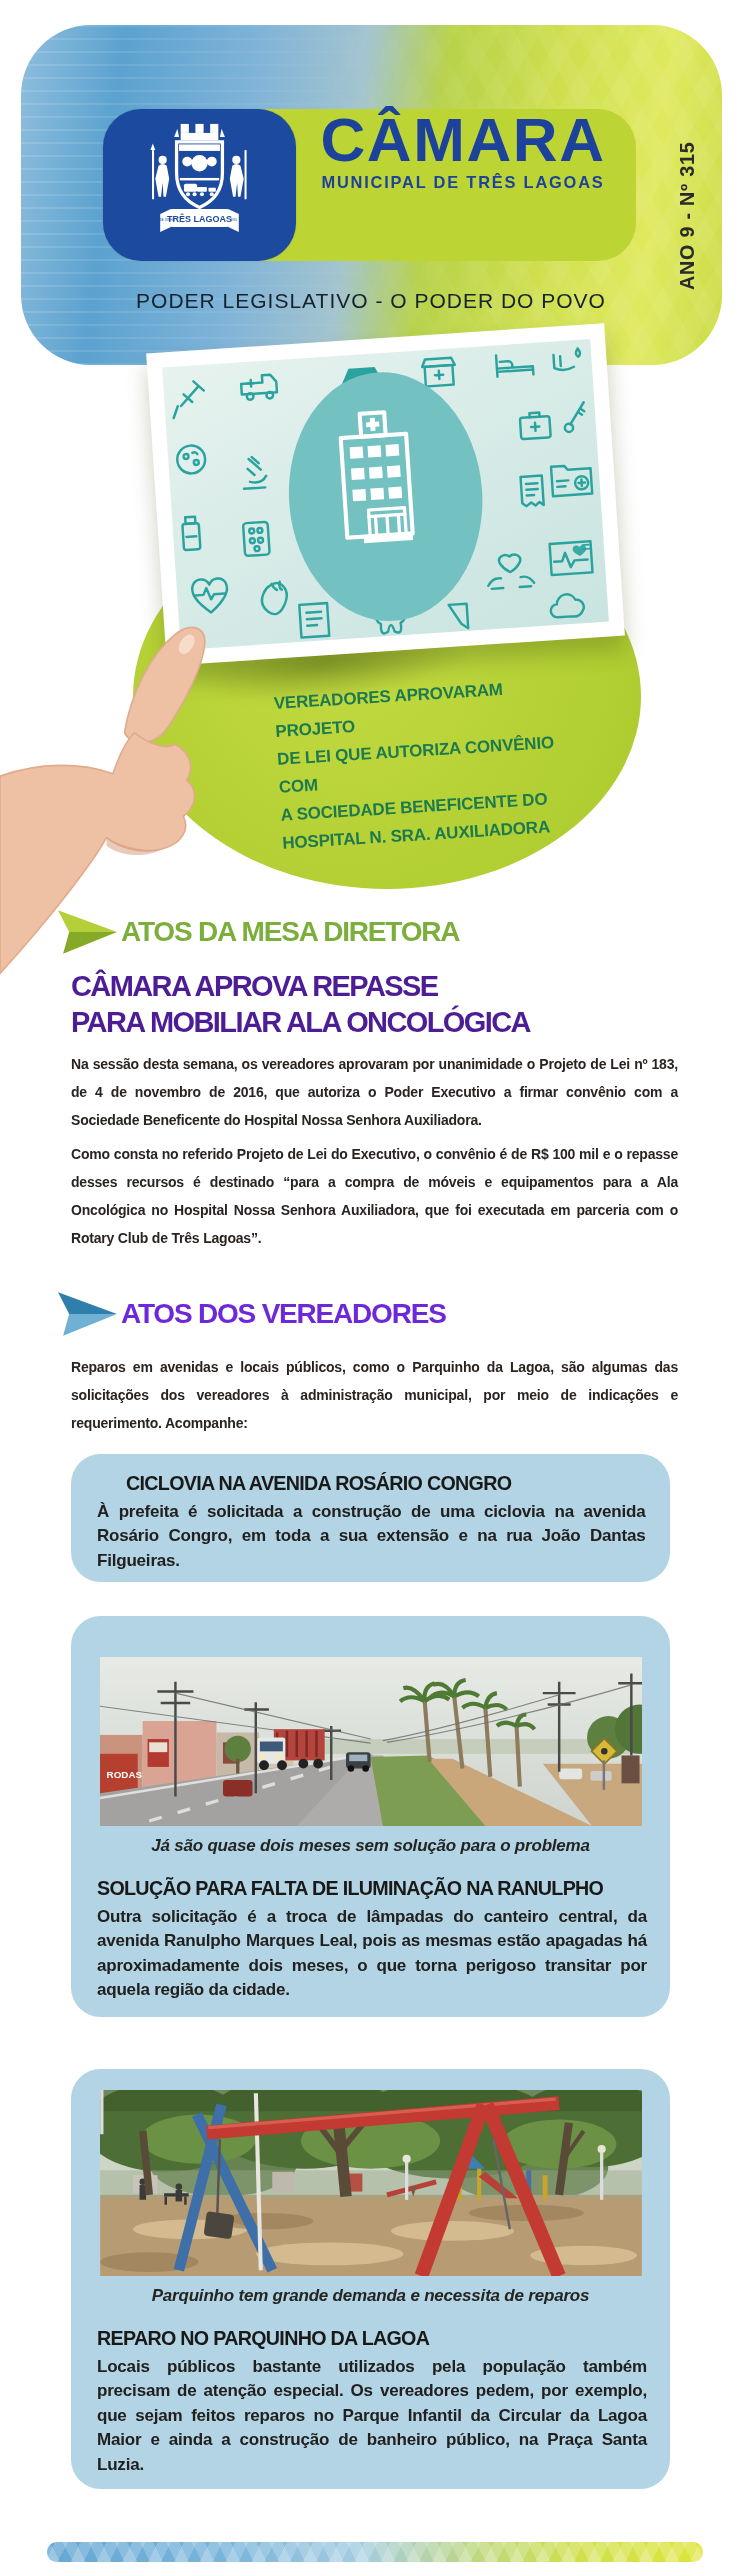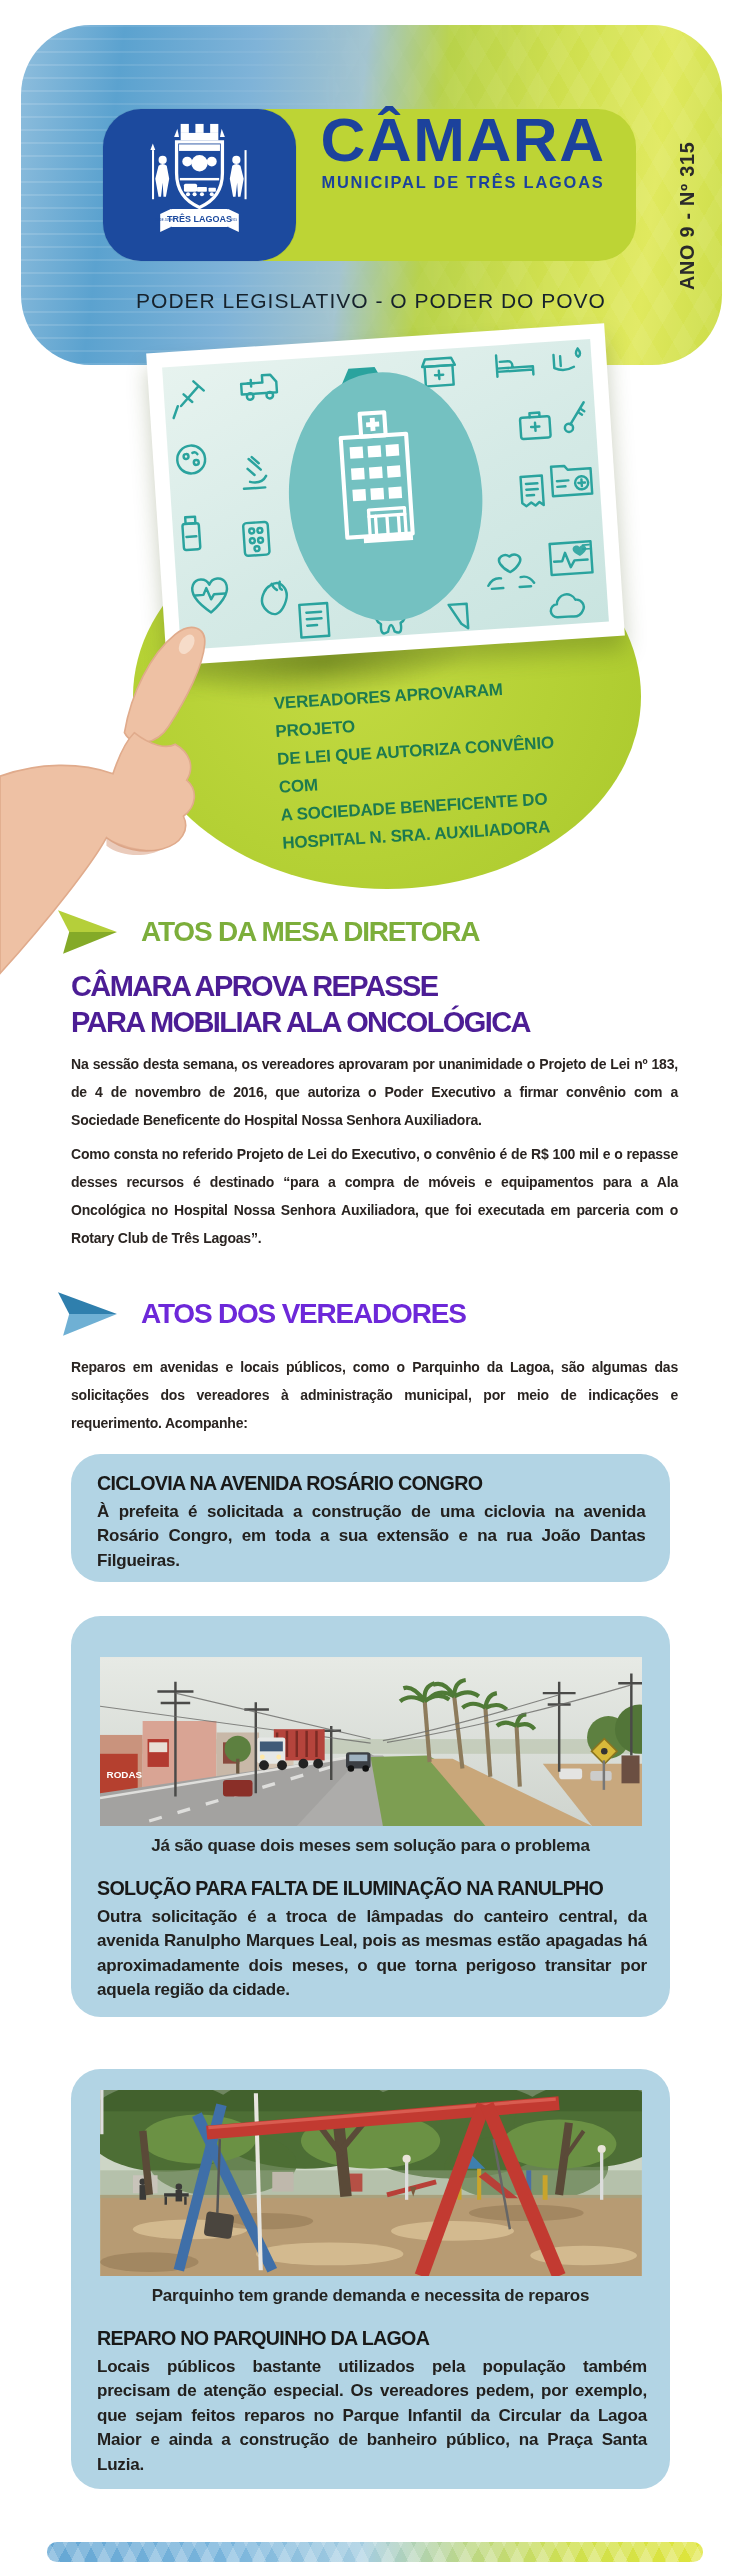--- a/index.html
+++ b/index.html
@@ -41,38 +41,38 @@
   .hero-text{position:absolute;left:273px;top:690px;width:311px;z-index:3;transform:rotate(-3.5deg);
     transform-origin:left top;color:#1d7a4f;font-weight:bold;font-size:17px;line-height:28px;letter-spacing:-0.2px;}
   .hero-card{position:absolute;left:156px;top:338px;width:459px;height:313px;background:#fff;z-index:4;
     transform:rotate(-3.8deg);box-shadow:0 14.8px 21px rgba(60,80,20,.28);box-sizing:border-box;padding:14.8px;}
   .card-inner{position:relative;width:100%;height:100%;overflow:hidden;
     background:linear-gradient(155deg,#e7f3ef 0%,#d5eae6 55%,#c9e4e0 100%);}
   .hand-svg{position:absolute;left:0;top:608px;z-index:5;}
 
   
   .section{position:absolute;left:57px;width:623px;}
-  .kicker{display:flex;align-items:center;gap:23px;}
+  .kicker{display:flex;align-items:center;gap:3px;}
   .kicker-title{font-weight:bold;font-size:28px;letter-spacing:-1.2px;}
   .kicker-title.green{color:#7cae3b;}
   .kicker-title.blue{color:#6d28d9;}
   .art-title{margin:9.8px 0 0 14px;color:#4c1d95;font-weight:bold;font-size:29px;
     line-height:36px;letter-spacing:-1.6px;}
   .body-text{margin:9.8px 0 0 14px;width:607px;color:#2a2421;font-weight:bold;font-size:14px;
     line-height:28px;letter-spacing:-0.2px;text-align:justify;}
   .body-text + .body-text{margin-top:6.6px;}
 
   
   .info-card{position:absolute;left:71px;width:599px;background:#b2d4e4;border-radius:29.5px;
     box-sizing:border-box;overflow:hidden;}
-  .card-title{color:#191918;font-weight:bold;font-size:19.7px;letter-spacing:-0.7px;}
+  .card-title{color:#191918;font-weight:bold;font-size:19.7px;letter-spacing:-0.7px;margin-left:29px;}
   .card-body{color:#22201e;font-weight:bold;font-size:17px;line-height:24.6px;
     letter-spacing:-0.2px;text-align:justify;margin-top:4.9px;}
   .photo{display:block;margin:0 auto;background:#ccc;}
-  .caption{text-align:center;font-weight:bold;color:#242422;
+  .caption{text-align:center;font-style:italic;font-weight:bold;color:#242422;
     font-size:17px;margin-top:9.8px;letter-spacing:-0.2px;}
   .pad-x{margin-left:26px;margin-right:23px;}
 
   
   .footer-bar{position:absolute;left:47px;top:2542px;width:656px;height:19.7px;border-radius:9.8px;
     background:repeating-linear-gradient(63deg,rgba(255,255,255,.20) 0 11.5px,rgba(255,255,255,0) 11.5px 23px),
                repeating-linear-gradient(-63deg,rgba(255,255,255,.20) 0 11.5px,rgba(255,255,255,0) 11.5px 23px),
                linear-gradient(90deg,#65a7d4 0%,#7ab5dc 28%,#a5cde1 48%,#bcd786 64%,#cfe04e 80%,#dfe53a 100%);}
 
   

